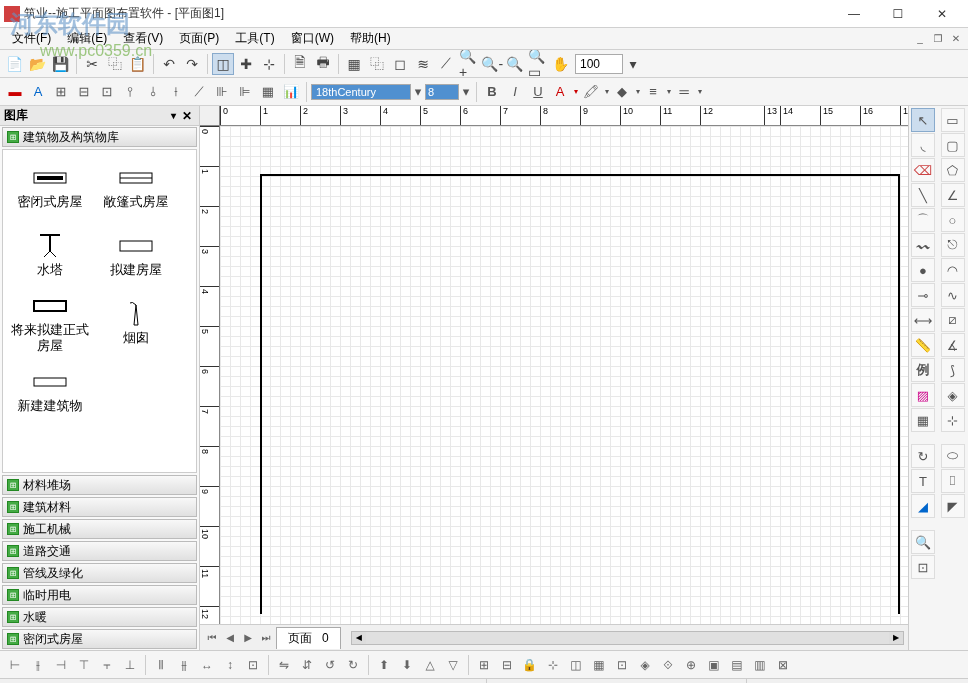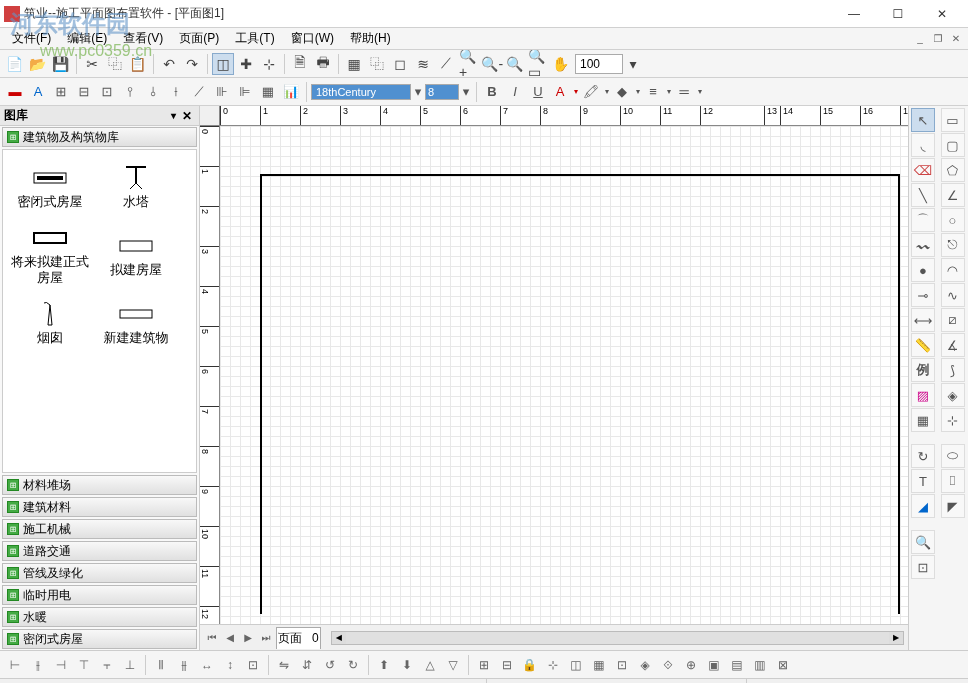--- a/index.html
+++ b/index.html
@@ -60,21 +60,21 @@
     linear-gradient(90deg, #e8e8e8 1px, transparent 1px),
     linear-gradient(#ddd 1px, transparent 1px),
     linear-gradient(90deg, #ddd 1px, transparent 1px);
   background-size: 10px 10px, 10px 10px, 40px 40px, 40px 40px;
   position: relative;
 }
 .drawing-rect { position: absolute; top: 48px; left: 40px; width: 640px; height: 440px; border: 2px solid #000; border-bottom: none; }
 
 .pagetabs { position: absolute; bottom: 0; left: 0; right: 0; height: 26px; background: #f0f0f0; border-top: 1px solid #ccc; display: flex; align-items: center; padding: 0 4px; gap: 2px; }
 .pagetabs .nav { width: 16px; height: 16px; display: flex; align-items: center; justify-content: center; font-size: 10px; color: #666; cursor: pointer; }
-.pagetabs .tab { padding: 2px 1px; background: #fff; border: 1px solid #aaa; border-bottom: none; cursor: pointer; }
+.pagetabs .tab { padding: 2px 11px; background: #fff; border: 1px solid #aaa; border-bottom: none; cursor: pointer; }
 .pagetabs .scroll-h { flex: 1; height: 14px; background: #e0e0e0; margin-left: 8px; border: 1px solid #bbb; position: relative; display: flex; }
 .pagetabs .scroll-h .sbtn { width: 14px; background: #ddd; display: flex; align-items: center; justify-content: center; font-size: 8px; }
 
 .righttools { width: 60px; background: #f5f5f5; border-left: 1px solid #ccc; display: flex; }
 .righttools .col { width: 30px; display: flex; flex-direction: column; padding: 2px; gap: 1px; }
 .righttools .rbtn { width: 24px; height: 24px; border: 1px solid #ddd; background: #f8f8f8; display: flex; align-items: center; justify-content: center; font-size: 13px; color: #555; cursor: pointer; }
 .righttools .rbtn.sel { background: #cde; border-color: #8ac; }
 
 .bottombar { height: 28px; background: #f5f5f5; border-top: 1px solid #ccc; display: flex; align-items: center; padding: 2px 4px; gap: 1px; overflow: hidden; }
 .bottombar .btn { width: 22px; height: 22px; display: flex; align-items: center; justify-content: center; border: 1px solid transparent; font-size: 12px; color: #666; cursor: pointer; }
@@ -193,44 +193,53 @@
         <div class="sym">
             <svg width="34" height="12">
               <rect x="1" y="1" width="32" height="10" fill="none" stroke="#000"></rect>
               <rect x="4" y="4" width="26" height="4" fill="#000"></rect>
             </svg>
           </div>
         <div class="lbl">密闭式房屋</div>
       </div>
       <div class="gitem">
         <div class="sym">
+            <svg width="34" height="12">
+              <rect x="1" y="1" width="32" height="10" fill="none" stroke="#000"></rect>
+              <line x1="1" y1="6" x2="33" y2="6" stroke="#000"></line>
+            </svg>
+          </div>
+        <div class="lbl">敞篷式房屋</div>
+      </div>
+      <div class="gitem">
+        <div class="sym">
             <svg width="24" height="26">
               <line x1="2" y1="2" x2="22" y2="2" stroke="#000" stroke-width="2"></line>
               <line x1="12" y1="2" x2="12" y2="18" stroke="#000" stroke-width="2"></line>
               <line x1="6" y1="24" x2="12" y2="18" stroke="#000"></line>
               <line x1="18" y1="24" x2="12" y2="18" stroke="#000"></line>
             </svg>
           </div>
         <div class="lbl">水塔</div>
       </div>
       <div class="gitem">
         <div class="sym">
             <svg width="34" height="12">
+              <rect x="1" y="1" width="32" height="10" fill="none" stroke="#000"></rect>
+            </svg>
+          </div>
+        <div class="lbl">拟建房屋</div>
+      </div>
+      <div class="gitem">
+        <div class="sym">
+            <svg width="34" height="12">
               <rect x="1" y="1" width="32" height="10" fill="none" stroke="#000" stroke-width="2"></rect>
             </svg>
           </div>
         <div class="lbl">将来拟建正式房屋</div>
-      </div>
-      <div class="gitem">
-        <div class="sym">
-            <svg width="34" height="12">
-              <rect x="1" y="1" width="32" height="10" fill="none" stroke="#000"></rect>
-            </svg>
-          </div>
-        <div class="lbl">拟建房屋</div>
       </div>
       <div class="gitem">
         <div class="sym">
             <svg width="20" height="26">
               <path d="M8,24 L10,4 L12,24 Z" fill="none" stroke="#000"></path>
               <path d="M10,4 Q6,0 4,2" fill="none" stroke="#000"></path>
             </svg>
           </div>
         <div class="lbl">烟囱</div>
       </div>

